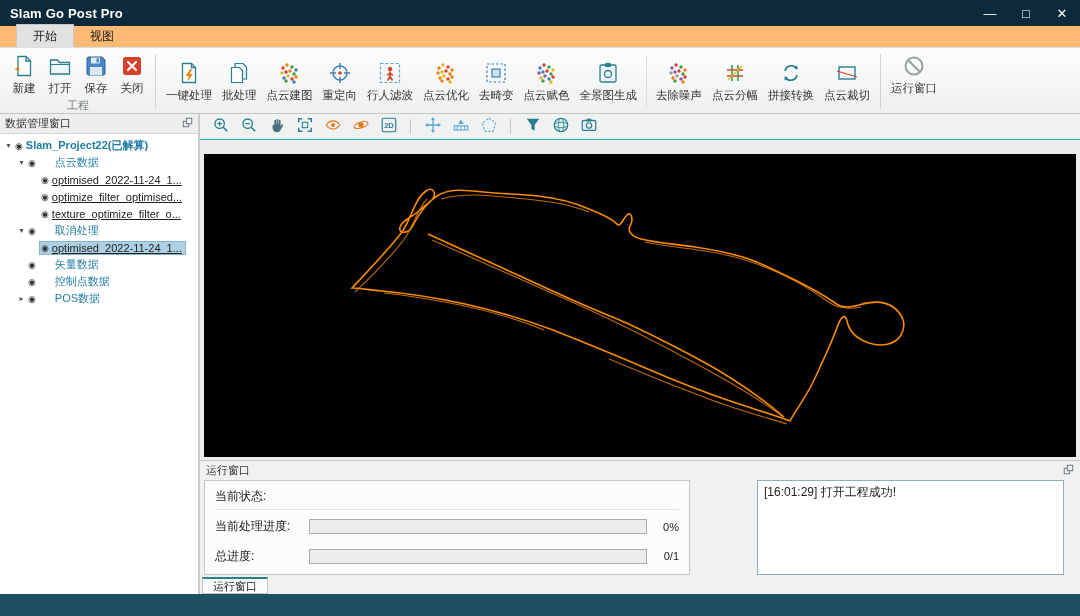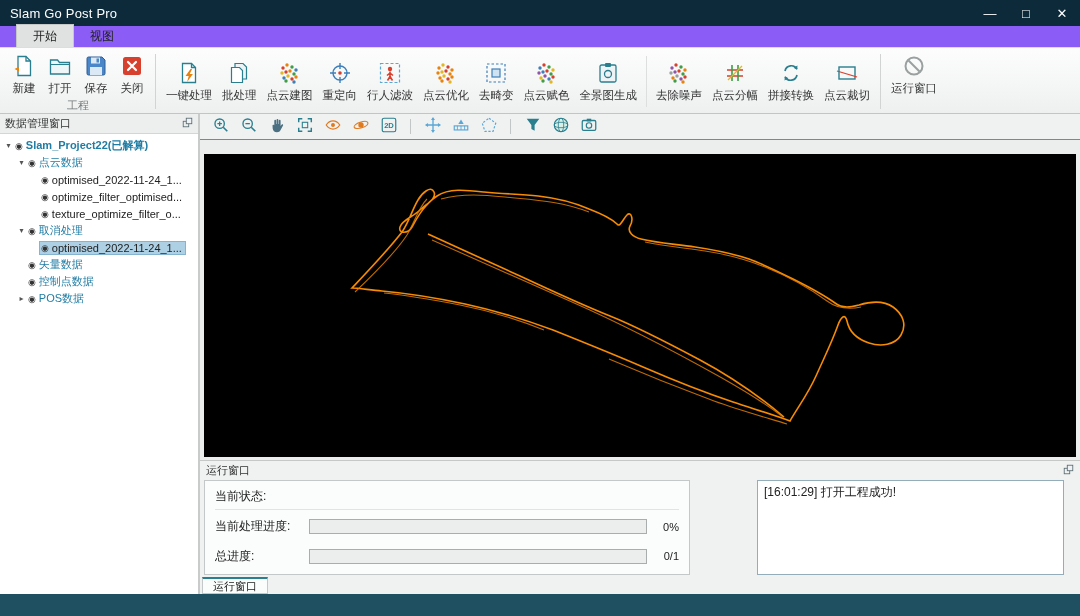--- a/index.html
+++ b/index.html
@@ -6,26 +6,26 @@
   html,body { margin:0; padding:0; }
   body {
     width:1080px; height:616px; overflow:hidden;
     font-family:"Liberation Sans", sans-serif;
     background:#eceeee; font-size:12px; color:#222;
   }
   .window { width:1080px; height:616px; display:flex; flex-direction:column; }
 
   
   .titlebar { height:26px; background:#0c2a3a; color:#fff; display:flex; align-items:center; padding-left:10px; flex:0 0 auto; }
-  .titlebar .title { font-weight:normal; font-size:13px; letter-spacing:.2px; }
+  .titlebar .title { font-weight:bold; font-size:13px; letter-spacing:.2px; }
   .win-controls { margin-left:auto; display:flex; height:100%; }
   .win-btn { width:36px; height:100%; display:flex; align-items:center; justify-content:center; font-size:13px; color:#fff; cursor:default; }
 
   
-  .tabrow { height:22px; background:#8b5cf6; display:flex; align-items:flex-end; padding-left:16px; border-bottom:1px solid #dcdddd; flex:0 0 auto; }
+  .tabrow { height:22px; background:#fdba74; display:flex; align-items:flex-end; padding-left:16px; border-bottom:1px solid #dcdddd; flex:0 0 auto; }
   .rtab { padding:3px 16px 2px; font-size:12px; color:#222; }
   .rtab.active { background:#e0e2e2; border:1px solid #c6c8c8; border-bottom:none; }
   .ribbon-body { height:66px; background:linear-gradient(#fdfdfd,#eef0f0); border-bottom:1px solid #c3c5c5; display:flex; align-items:stretch; padding:2px 6px 0; flex:0 0 auto; }
   .rgroup { display:flex; flex-direction:column; }
   .rgroup-buttons { display:flex; align-items:center; flex:1; }
   .rbtn { display:flex; flex-direction:column; align-items:center; justify-content:center; padding:1px 5px; min-width:36px; border-radius:2px; }
   .rbtn .ric { height:26px; display:flex; align-items:center; }
   .rbtn .rlabel { font-size:11.5px; color:#333; margin-top:2px; white-space:nowrap; }
   .rgroup-label { text-align:center; font-size:11px; color:#767a7a; height:15px; line-height:15px; }
   .rgsep { width:1px; background:#d2d4d4; margin:4px 5px; }
@@ -36,22 +36,22 @@
   .sidebar { width:200px; flex:0 0 auto; background:#fff; border-right:2px solid #c9cbcb; display:flex; flex-direction:column; }
   .sidebar-header { height:20px; background:#edefef; border-bottom:1px solid #d4d6d6; display:flex; align-items:center; padding:0 5px; font-size:11px; color:#333; flex:0 0 auto; }
   .sidebar-header .hspacer, .run-header .hspacer { flex:1; }
   .tree { flex:1; padding-top:3px; overflow:hidden; }
   .titem { height:17px; display:flex; align-items:center; white-space:nowrap; font-size:11px; }
   .titem .arrow { width:11px; font-size:8px; color:#555; text-align:center; flex:0 0 auto; }
   .labwrap { display:inline-flex; align-items:center; padding:0 3px 0 1px; }
   .labwrap.selected { background:#aed0e4; outline:1px solid #85b4d2; }
   .eye { font-size:9px; margin-right:3px; color:#333; }
   .t-project { color:#1f7ca3; font-weight:bold; }
-  .t-category { color:#1f7ca3; }
-  .t-item { color:#222; }
+  .t-category { color:#1f7ca3;margin-left:16px; }
+  .t-item { color:#222;text-decoration:underline; }
 
   .content { flex:1; display:flex; flex-direction:column; min-width:0; background:#eceeee; }
   .vp-toolbar { height:26px; background:#f0f2f2; border-bottom:1px solid #14b8a6; display:flex; align-items:center; padding:0 8px; gap:3px; flex:0 0 auto; }
   .vp-btn { width:25px; height:22px; display:flex; align-items:center; justify-content:center; border-radius:2px; }
   .vp-sep { width:1px; height:15px; background:#c3c6c6; margin:0 6px; }
   .viewport { margin:14px 4px 0; height:303px; background:#000; flex:0 0 auto; }
   .viewport svg { width:100%; height:100%; display:block; }
 
   
   .run-panel { flex:1; display:flex; flex-direction:column; margin-top:3px; border-top:1px solid #c6c8c8; background:#f0f2f2; min-height:0; }

